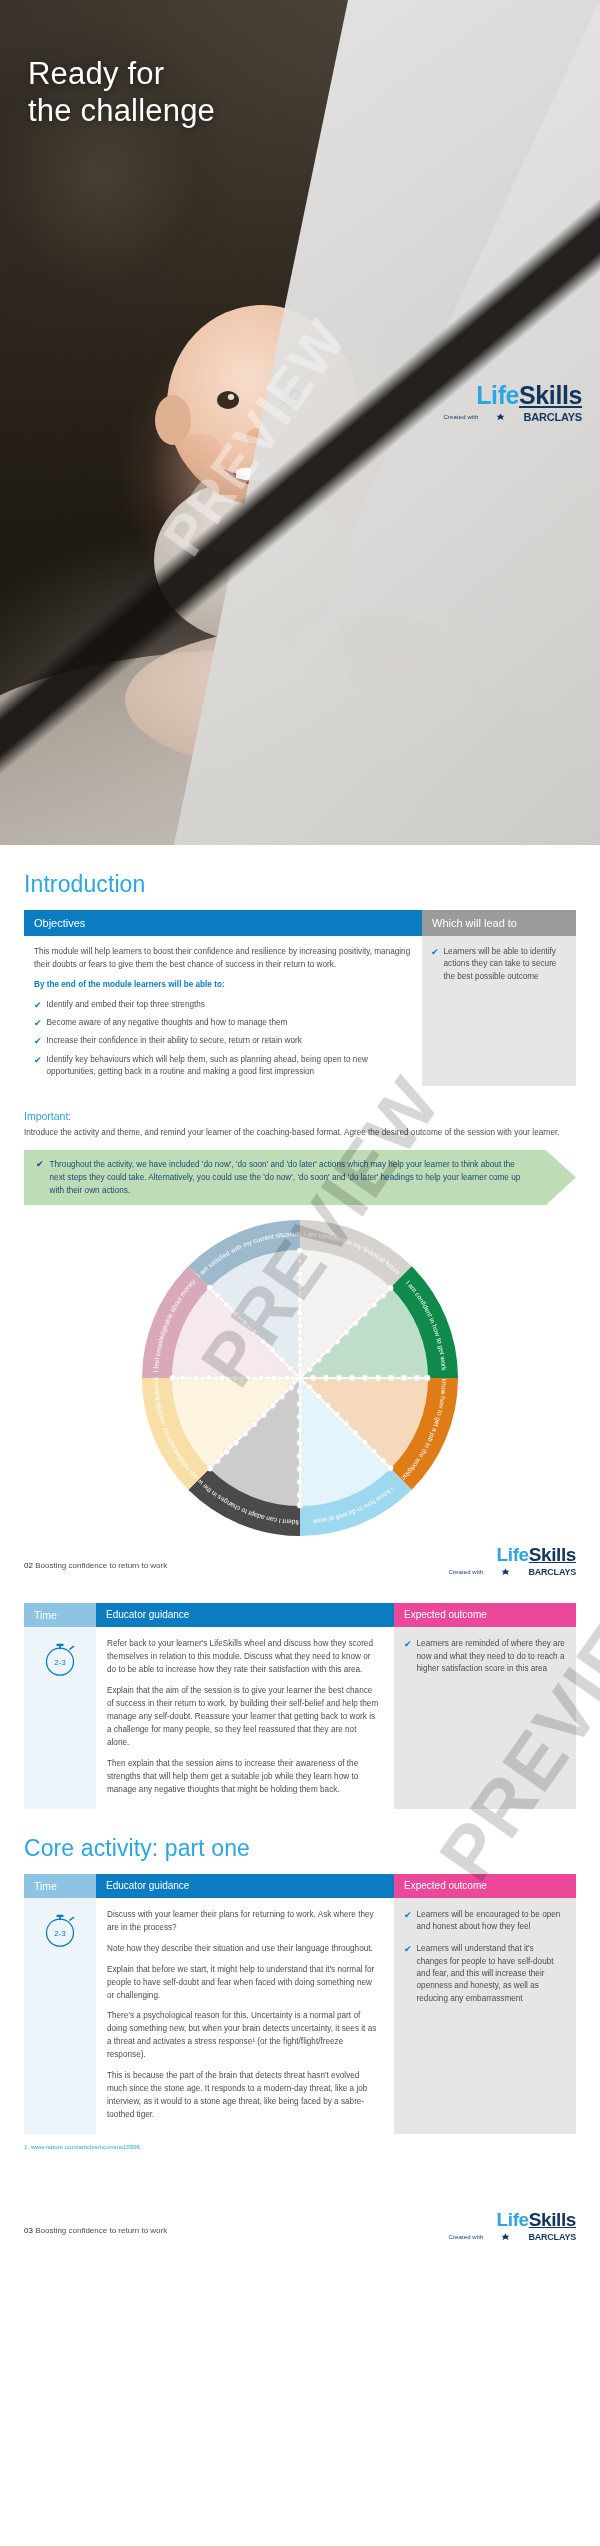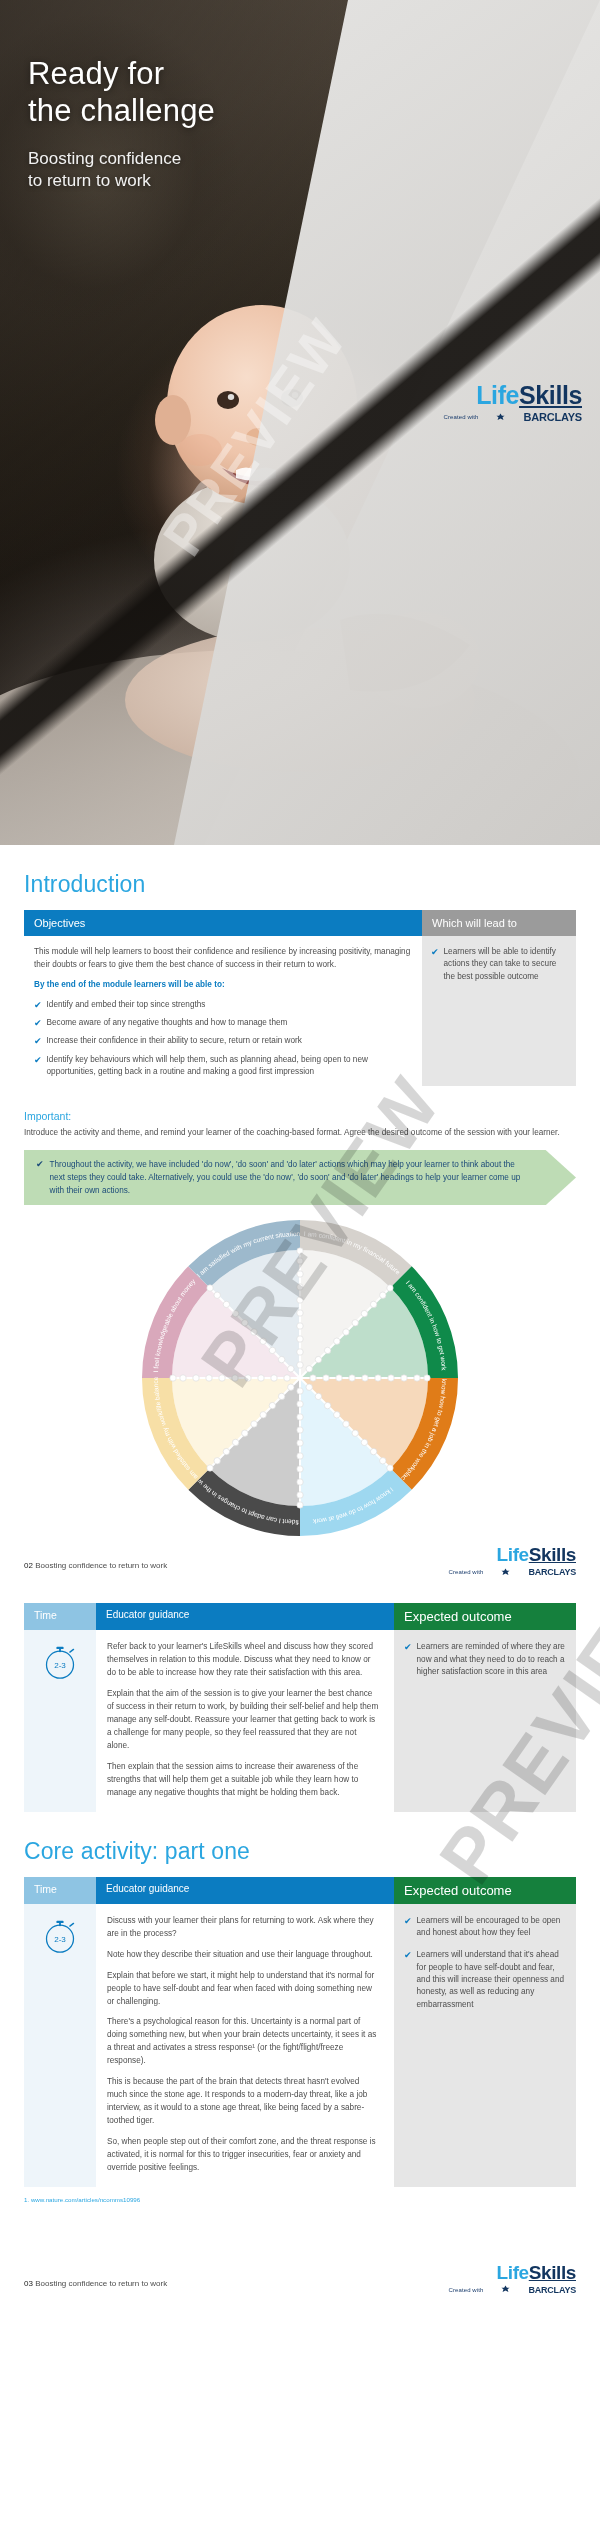--- a/index.html
+++ b/index.html
@@ -167,21 +167,21 @@
   .pg-foot-logo { position: absolute; right: 0; top: 2px; text-align: right; }
   .pg-foot-logo .logo-lifeskills { font-size: 19px; }
   .pg-foot-logo .logo-created { font-size: 5px; }
   .pg-foot-logo .logo-barclays { font-size: 9px; }
 
   
   .gt { width: 552px; }
   .gt-head { display: flex; }
   .gt-h-time { width: 72px; background: #8ec4e3; color: #fff; font-size: 10.5px; padding: 6px 10px; }
   .gt-h-guid { flex: 1; background: #0b7cc1; color: #fff; font-size: 10px; padding: 6px 10px; }
-  .gt-h-out { width: 182px; background: #15803d; color: #fff; font-size: 13px; padding: 6px 10px; }
+  .gt-h-out { width: 182px; background: #ec4899; color: #fff; font-size: 10px; padding: 6px 10px; }
   .gt-body { display: flex; }
   .gt-time { width: 72px; background: #eef5fa; padding: 12px 0 12px 0; display: flex; justify-content: center; align-items: flex-start; }
   .gt-guid { flex: 1; background: #ffffff; padding: 11px 14px 12px 11px; }
   .gt-out { width: 182px; background: #e6e6e6; padding: 11px 11px 12px 10px; }
   .gt-p { font-size: 8.2px; color: #4d4d4d; line-height: 1.58; margin-bottom: 8px; }
   .gt-p:last-child { margin-bottom: 0; }
 
   .timer { width: 36px; height: 40px; position: relative; }
 
   .footnote {
@@ -254,24 +254,20 @@
   </svg>
   <div class="cover-wedge" style="clip-path: polygon(100% 0, 100% 100%, 29% 100%, 58% 0);
        background: linear-gradient(140deg,#efefee 0%,#e2e1df 40%,#cdcbc8 100%); opacity:0.96;"></div>
   <div style="position:absolute;top:0;left:0;width:600px;height:845px;
        background: linear-gradient(140deg, rgba(0,0,0,0) 0%, rgba(0,0,0,0) 52%, rgba(20,17,14,0.92) 53.5%, rgba(20,17,14,0.92) 56%, rgba(0,0,0,0) 57.5%);"></div>
 
   <div class="cover-title">
     <div>Ready for</div>
     <div>the challenge</div>
   </div>
-  <div class="cover-sub">
-    <div>Boosting confidence</div>
-    <div>to return to work</div>
-  </div>
 
   <div class="cover-logo">
     <div class="logo-lifeskills"><span class="logo-life">Life</span><span class="logo-skills">Skills</span></div>
     <div class="logo-created">
       <span class="cw">Created with</span>
       <svg class="eagle" viewBox="0 0 20 20">
           <path d="M10 1 L13 6 L19 6 L14.5 9.5 L16.5 15.5 L10 12 L3.5 15.5 L5.5 9.5 L1 6 L7 6 Z" fill="#12355f"></path>
         </svg>
       <span class="logo-barclays">BARCLAYS</span>
     </div>
@@ -286,21 +282,21 @@
 
   <div class="obj-table">
     <div class="obj-left">
       <div class="obj-head obj-head-blue">Objectives</div>
       <div class="obj-body-left">
         <div class="obj-p">This module will help learners to boost their confidence and resilience by increasing positivity, managing their doubts or fears to give them the best chance of success in their return to work.</div>
         <div class="obj-lead">By the end of the module learners will be able to:</div>
 
         <div class="tick-row">
           <span class="tick">✔</span>
-          <span class="tick-txt">Identify and embed their top since strengths</span>
+          <span class="tick-txt">Identify and embed their top three strengths</span>
         </div>
         <div class="tick-row">
           <span class="tick">✔</span>
           <span class="tick-txt">Become aware of any negative thoughts and how to manage them</span>
         </div>
         <div class="tick-row">
           <span class="tick">✔</span>
           <span class="tick-txt">Increase their confidence in their ability to secure, return or retain work</span>
         </div>
         <div class="tick-row">
@@ -548,30 +544,29 @@
           <line x1="31" y1="11" x2="35" y2="8" stroke="#0b7cc1" stroke-width="1.6" stroke-linecap="round"></line>
           <text x="20" y="28.5" text-anchor="middle" font-family="Liberation Sans, sans-serif" font-size="9" fill="#0b7cc1" id="timer2">2-3</text>
         </svg>
       </div>
       <div class="gt-guid">
         <div class="gt-p">Discuss with your learner their plans for returning to work. Ask where they are in the process?</div>
         <div class="gt-p">Note how they describe their situation and use their language throughout.</div>
         <div class="gt-p">Explain that before we start, it might help to understand that it's normal for people to have self-doubt and fear when faced with doing something new or challenging.</div>
         <div class="gt-p">There's a psychological reason for this. Uncertainty is a normal part of doing something new, but when your brain detects uncertainty, it sees it as a threat and activates a stress response¹ (or the fight/flight/freeze response).</div>
         <div class="gt-p">This is because the part of the brain that detects threat hasn't evolved much since the stone age. It responds to a modern-day threat, like a job interview, as it would to a stone age threat, like being faced by a sabre-toothed tiger.</div>
-        <div class="gt-p">So, when people step out of their comfort zone, and the threat response is activated, it is normal for this to trigger insecurities, fear or anxiety and override positive feelings.</div>
       </div>
       <div class="gt-out">
         <div class="tick-row">
           <span class="tick">✔</span>
           <span class="tick-txt">Learners will be encouraged to be open and honest about how they feel</span>
         </div>
         <div class="tick-row" style="margin-top:10px;">
           <span class="tick">✔</span>
-          <span class="tick-txt">Learners will understand that it's ahead for people to have self-doubt and fear, and this will increase their openness and honesty, as well as reducing any embarrassment</span>
+          <span class="tick-txt">Learners will understand that it's changes for people to have self-doubt and fear, and this will increase their openness and honesty, as well as reducing any embarrassment</span>
         </div>
       </div>
     </div>
     <div class="wm-grey" style="left: 398px; top: -28px; font-size: 76px;">PREVIEW</div>
   </div>
 
   <div class="footnote">1. www.nature.com/articles/ncomms10996</div>
 
   <div style="height: 58px;"></div>
 

